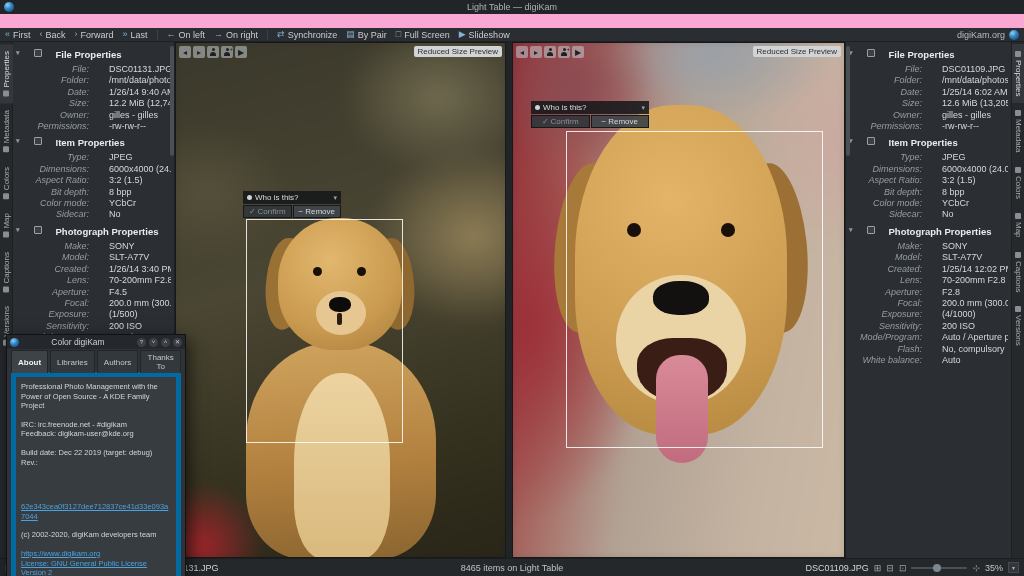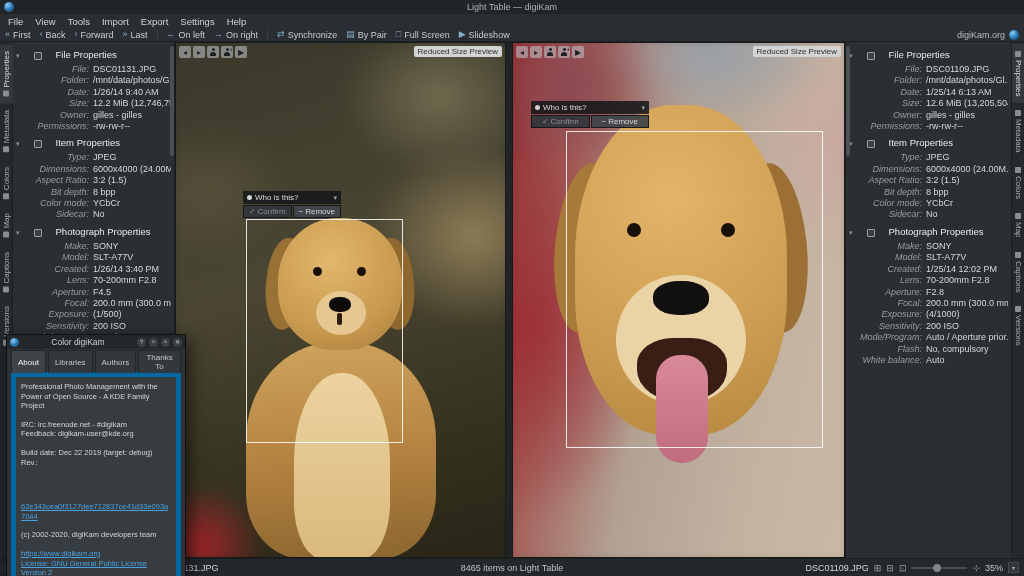--- a/index.html
+++ b/index.html
@@ -32,25 +32,25 @@
   .vtab{writing-mode:vertical-rl;font-size:8px;color:#a7adb2;padding:7px 0;
     display:flex;align-items:center;gap:3px;line-height:12px;width:13px;justify-content:center;}
   .vstrip.left .vtab{transform:rotate(180deg);}
   .vtab.active{background:#34383d;color:#dbdee1;}
   .vtab-icon{width:6px;height:6px;background:#878e94;border-radius:1px;flex:0 0 auto;}
   
   .props-panel{position:absolute;top:42px;bottom:18px;background:#2b2f33;
     font-size:9px;box-sizing:border-box;padding:2px 3px 0 2px;overflow:hidden;}
   .props-panel.left{left:13px;width:162px;border-right:1px solid #1d2023;}
   .props-panel.right{left:845px;width:166px;border-left:1px solid #1d2023;}
-  .sec-head{display:flex;align-items:flex-end;gap:14px;margin:5px 0 4px 1px;
-    color:#e9ecee;font-weight:normal;font-size:9.5px;}
+  .sec-head{display:flex;align-items:flex-start;gap:14px;margin:5px 0 4px 1px;
+    color:#e9ecee;font-weight:bold;font-size:9.5px;}
   .sec-arrow{color:#8d9398;font-size:7px;}
   .sec-icon{width:8px;height:8px;border:1px solid #9aa0a5;border-radius:1px;box-sizing:border-box;background:#3a3f44;}
-  .prop-row{display:flex;gap:4px;line-height:11.4px;}
+  .prop-row{display:flex;gap:20px;line-height:11.4px;}
   .prop-label{flex:0 0 74px;text-align:right;font-style:italic;color:#969da3;white-space:nowrap;}
   .prop-value{flex:1;color:#d5d9dc;white-space:nowrap;overflow:hidden;}
   .vscroll{position:absolute;right:0;top:4px;width:4px;height:110px;background:#4a5056;border-radius:2px;}
   
   .splitter{position:absolute;top:42px;bottom:18px;left:506px;width:6px;background:#212427;}
   .pane{position:absolute;top:42px;bottom:18px;overflow:hidden;border:1px solid #17191b;
     box-sizing:border-box;background:#202020;}
   .pane.leftpane{left:175px;width:331px;}
   .pane.rightpane{left:512px;width:333px;}
   .layer{position:absolute;}
@@ -97,21 +97,21 @@
   .dlg-title{flex:1;text-align:center;}
   .dlg-btn{width:9px;height:9px;border-radius:50%;background:#3b4045;color:#c6cacd;
     font-size:6px;line-height:9px;text-align:center;border:none;padding:0;}
   .dlg-header{display:flex;align-items:center;gap:6px;padding:5px 6px 4px 6px;}
   .dlg-header .dklogo{width:24px;height:24px;}
   .dlg-app{font-size:14px;color:#eaedef;line-height:14px;}
   .dlg-version{font-size:8px;color:#b9bec2;}
   .dlg-tabs{display:flex;gap:2px;padding:0 4px;position:relative;top:1px;}
   .dtab{background:#33383d;border:1px solid #22252a;border-bottom:none;
     padding:2px 6px 2px 6px;font-size:8px;color:#c3c7cb;font-family:inherit;}
-  .dtab.active{background:#3e4348;color:#f0f2f4;font-weight:normal;}
+  .dtab.active{background:#3e4348;color:#f0f2f4;font-weight:bold;}
   .dlg-content{margin:0 4px;background:#373c41;border:5px solid #0369a1;
     padding:5px 5px;line-height:9.6px;color:#d3d6d9;}
   .dlg-gap{height:9px;}
   .dlg-link{color:#4aa3e0;text-decoration:underline;display:block;}
   .hash{word-break:break-all;margin-top:35px;}
   .dlg-footer{display:flex;justify-content:flex-end;padding:4px 4px 5px 4px;}
   .close-btn{display:flex;align-items:center;gap:3px;background:#34383d;
     border:1px solid #1e2125;padding:1px 8px 1px 4px;font-size:8px;color:#d7dadc;
     border-radius:2px;font-family:inherit;}
   .red-x{width:8px;height:8px;border-radius:50%;background:#c0392b;color:#fff;
@@ -120,29 +120,20 @@
 </head>
 <body>
 
 <div class="screen">
 
   <div class="titlebar">
     <span class="dklogo"></span>
     <span>Light Table — digiKam</span>
   </div>
 
-  <div class="menubar">
-      <span class="menu-item">File</span>
-      <span class="menu-item">View</span>
-      <span class="menu-item">Tools</span>
-      <span class="menu-item">Import</span>
-      <span class="menu-item">Export</span>
-      <span class="menu-item">Settings</span>
-      <span class="menu-item">Help</span>
-    </div>
 
   <div class="toolbar">
     <span style="display:flex;align-items:center;gap:9px;">
         <button class="tbtn">
           <span class="tbtn-icon">«</span>
           <span>First</span>
         </button>
         <button class="tbtn">
           <span class="tbtn-icon">‹</span>
           <span>Back</span>
@@ -451,21 +442,21 @@
         <div class="prop-row">
           <span class="prop-label">File:</span>
           <span class="prop-value">DSC01109.JPG</span>
         </div>
         <div class="prop-row">
           <span class="prop-label">Folder:</span>
           <span class="prop-value">/mnt/data/photos/Gl...</span>
         </div>
         <div class="prop-row">
           <span class="prop-label">Date:</span>
-          <span class="prop-value">1/25/14 6:13 AM</span>
+          <span class="prop-value">1/25/14 6:02 AM</span>
         </div>
         <div class="prop-row">
           <span class="prop-label">Size:</span>
           <span class="prop-value">12.6 MiB (13,205,504)</span>
         </div>
         <div class="prop-row">
           <span class="prop-label">Owner:</span>
           <span class="prop-value">gilles - gilles</span>
         </div>
         <div class="prop-row">

